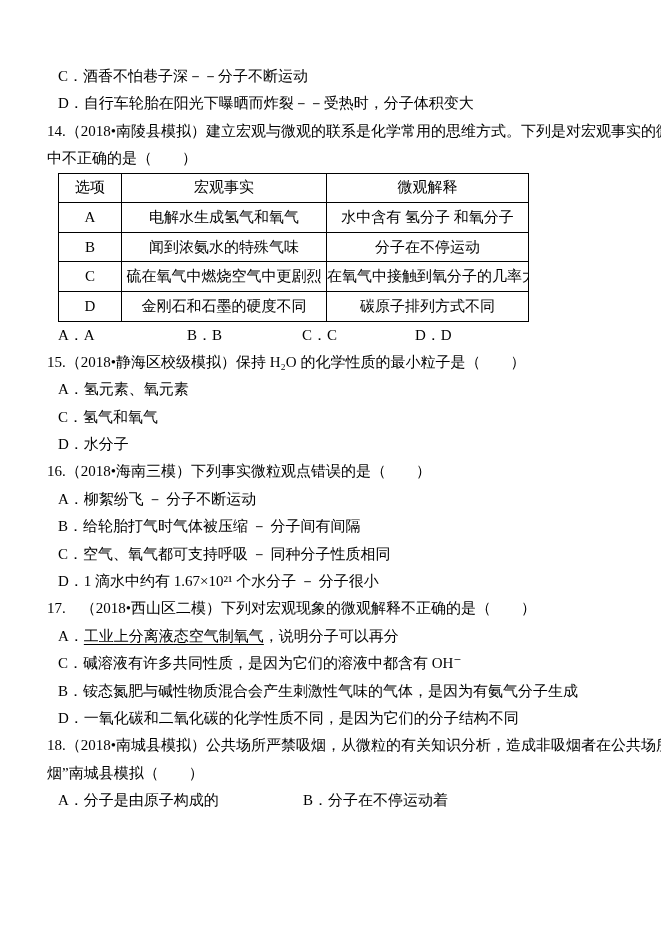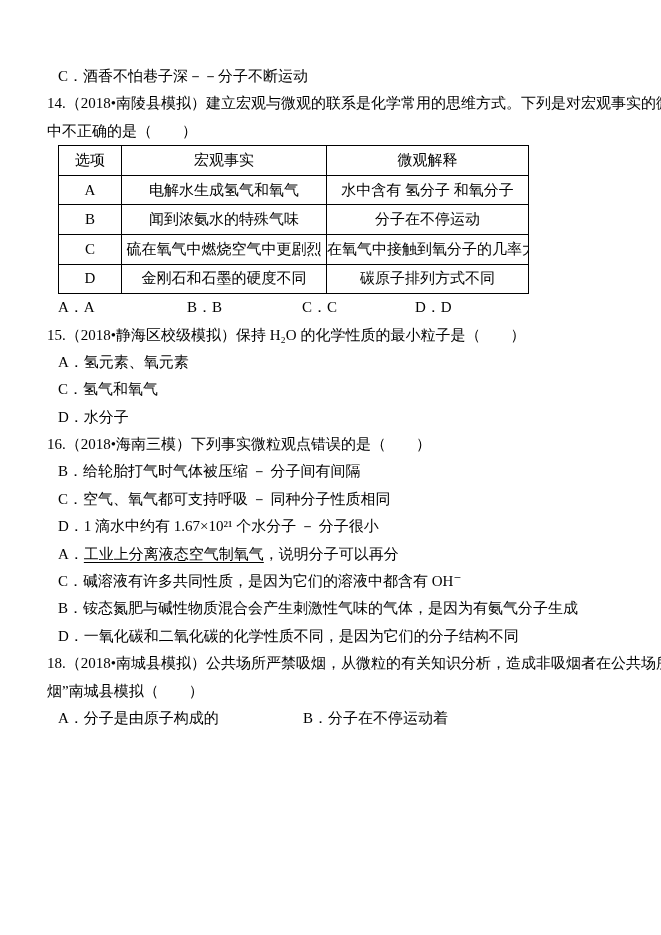--- a/index.html
+++ b/index.html
@@ -47,20 +47,21 @@
   }
   u.uline { text-decoration: underline; text-underline-offset: 3px; text-align: right; }
 </style>
 </head>
 <body>
 
 <div class="page">
   <div class="content">
 
     <p class="ln indent">C．酒香不怕巷子深－－分子不断运动</p>
+    <p class="ln indent">D．自行车轮胎在阳光下曝晒而炸裂－－受热时，分子体积变大</p>
 
     <p class="ln">14.（2018•南陵县模拟）建立宏观与微观的联系是化学常用的思维方式。下列是对宏观事实的微观解释，其</p>
     <p class="ln">中不正确的是（　　）</p>
 
     <div class="tbl-wrap">
       <table class="qtable">
         <colgroup>
           <col style="width:63px">
           <col style="width:205px">
           <col style="width:202px">
@@ -103,24 +104,26 @@
       <span class="abs" style="left:255px">C．C</span>
       <span class="abs" style="left:368px">D．D</span>
     </p>
 
     <p class="ln">15.（2018•静海区校级模拟）保持 H₂O 的化学性质的最小粒子是（　　）</p>
     <p class="ln indent">A．氢元素、氧元素</p>
     <p class="ln indent">C．氢气和氧气</p>
     <p class="ln indent">D．水分子</p>
 
     <p class="ln">16.（2018•海南三模）下列事实微粒观点错误的是（　　）</p>
+    <p class="ln indent">A．柳絮纷飞 － 分子不断运动</p>
     <p class="ln indent">B．给轮胎打气时气体被压缩 － 分子间有间隔</p>
     <p class="ln indent">C．空气、氧气都可支持呼吸 － 同种分子性质相同</p>
     <p class="ln indent">D．1 滴水中约有 1.67×10²¹ 个水分子 － 分子很小</p>
 
+    <p class="ln">17.　（2018•西山区二模）下列对宏观现象的微观解释不正确的是（　　）</p>
     <p class="ln indent">
       <span>A．</span><u class="uline">工业上分离液态空气制氧气</u><span>，说明分子可以再分</span>
     </p>
     <p class="ln indent">C．碱溶液有许多共同性质，是因为它们的溶液中都含有 OH⁻</p>
     <p class="ln indent">B．铵态氮肥与碱性物质混合会产生刺激性气味的气体，是因为有氨气分子生成</p>
     <p class="ln indent">D．一氧化碳和二氧化碳的化学性质不同，是因为它们的分子结构不同</p>
 
     <p class="ln">18.（2018•南城县模拟）公共场所严禁吸烟，从微粒的有关知识分析，造成非吸烟者在公共场所吸食“二手</p>
     <p class="ln">烟”南城县模拟（　　）</p>
     <p class="ln rel">

